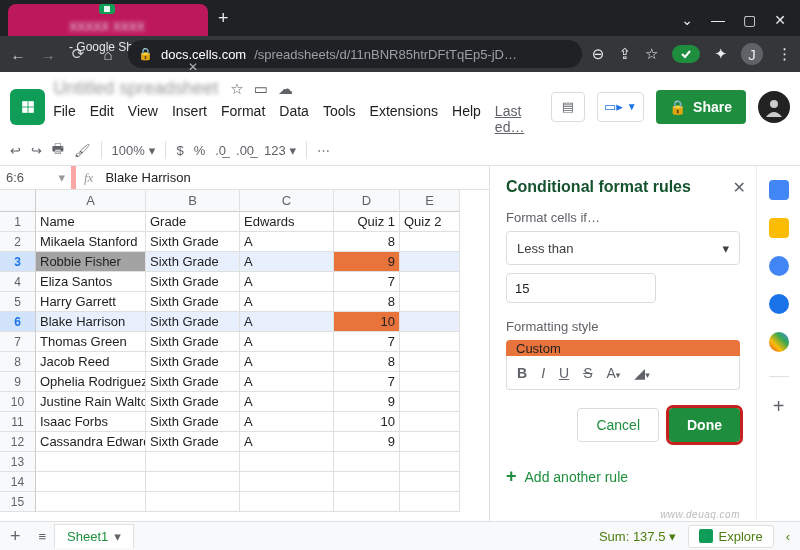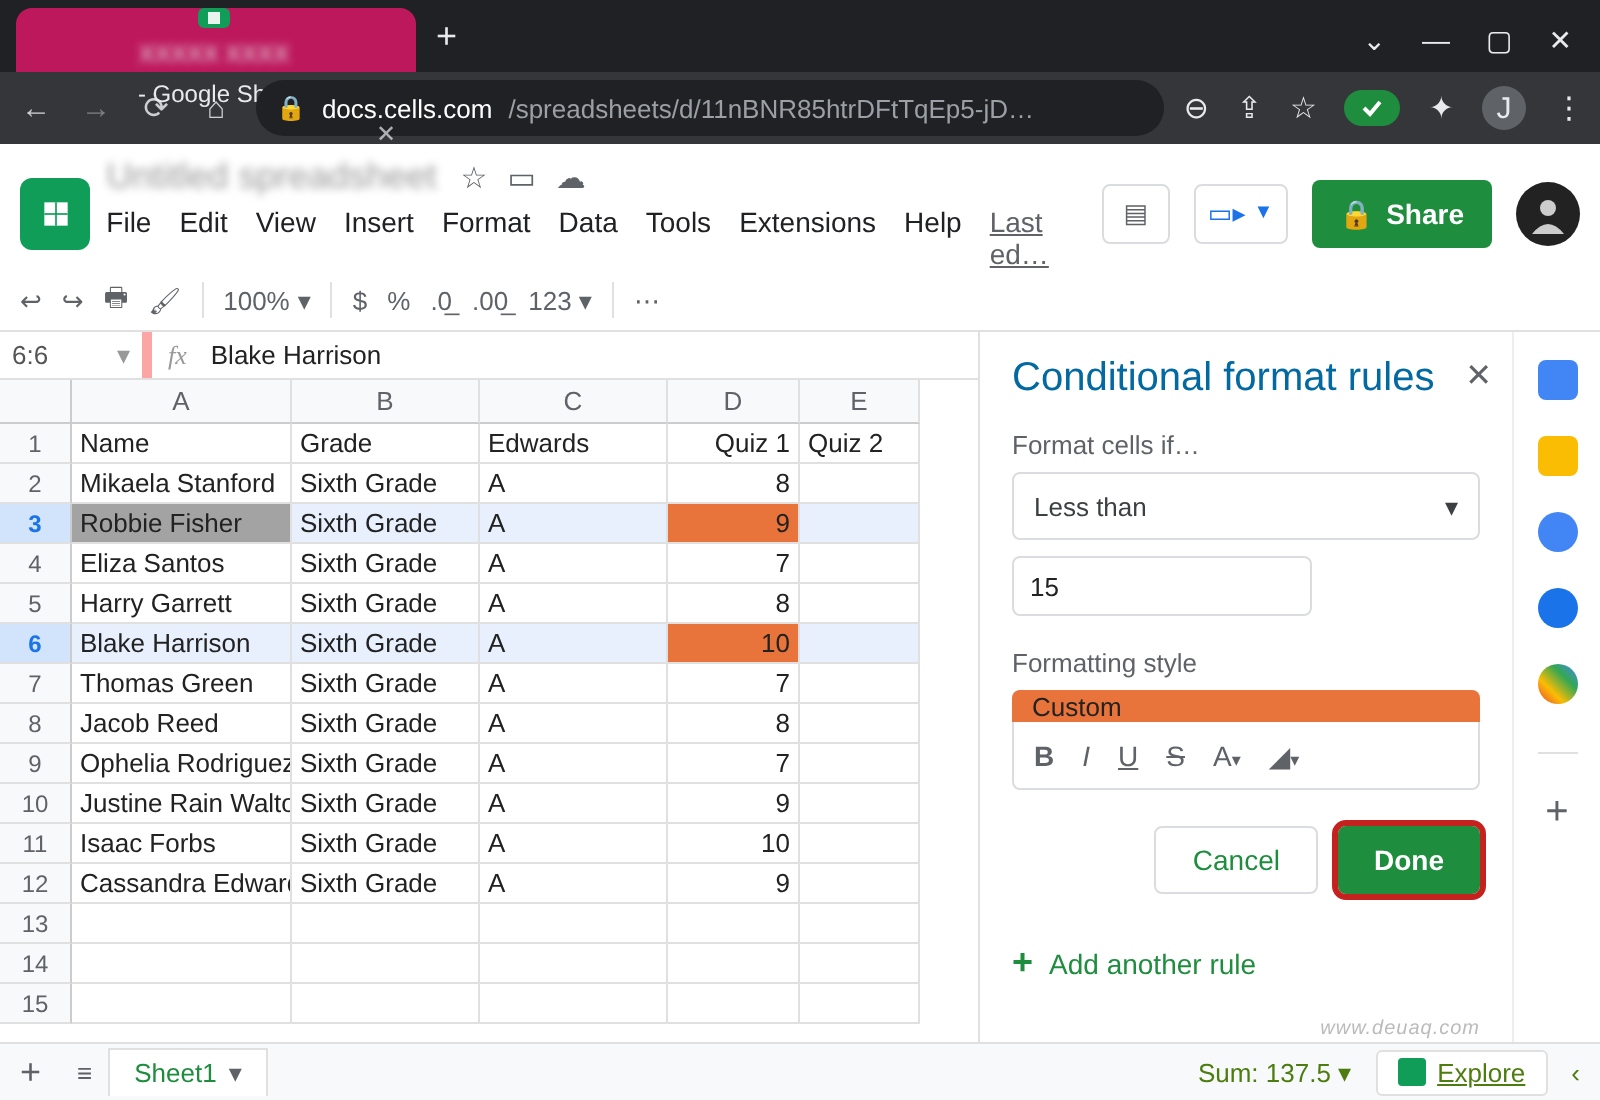--- a/index.html
+++ b/index.html
@@ -52,42 +52,42 @@
   
   .grid { display:grid; grid-template-columns:36px 110px 94px 94px 66px 60px; font-size:13px; }
   .colh { background:#f8f9fa; border-right:1px solid #e0e0e0; border-bottom:1px solid #ccc; text-align:center; color:#5f6368; height:22px; line-height:22px; }
   .corner { background:#f8f9fa; border-right:1px solid #ccc; border-bottom:1px solid #ccc; }
   .rowh { background:#f8f9fa; border-right:1px solid #ccc; border-bottom:1px solid #e0e0e0; text-align:center; color:#5f6368; height:20px; line-height:20px; font-size:12px;}
   .cell { border-right:1px solid #e0e0e0; border-bottom:1px solid #e0e0e0; height:20px; line-height:20px; padding:0 4px; overflow:hidden; white-space:nowrap; }
   .c-d { text-align:right; }
   .orange { background:#e8743b !important; }
   
   .panel { width:266px; padding:12px 16px; position:relative; }
-  .panel h3 { margin:0 0 14px 0; font-size:20px; font-weight:normal; color:#0369a1; }
+  .panel h3 { margin:0 0 14px 0; font-size:16px; font-weight:bold; color:#14532d; }
   .panel .close { position:absolute; right:10px; top:12px; color:#5f6368; font-size:16px; }
   .label { color:#5f6368; font-size:13px; margin:4px 0 6px; }
   .select { border:1px solid #dadce0; border-radius:4px; height:34px; display:flex; align-items:center; padding:0 10px; justify-content:space-between; color:#3c4043; margin-bottom:8px;}
   .input { border:1px solid #dadce0; border-radius:4px; height:30px; width:150px; padding:0 8px; display:flex; align-items:center; }
   .swatch { background:#e8743b; height:16px; border-radius:4px 4px 0 0; display:flex; align-items:center; padding:0 10px; color:#222; margin-top:6px; }
   .fmtrow { border:1px solid #dadce0; border-top:none; border-radius:0 0 4px 4px; height:34px; display:flex; align-items:center; gap:14px; padding:0 10px; color:#5f6368; font-size:14px;}
   .btnrow { display:flex; gap:10px; justify-content:flex-end; margin-top:18px; }
   .btn { height:34px; border-radius:4px; padding:0 18px; display:flex; align-items:center; font-size:14px; }
   .btn.cancel { border:1px solid #dadce0; color:#1e8e3e; background:#fff;}
   .btn.done { background:#1e8e3e; color:#fff; font-weight:bold; outline:3px solid #c5221f; }
   .addrule { color:#1e8e3e; font-size:14px; display:flex; align-items:center; gap:8px; margin-top:24px; font-weight:500;}
   
   .rail { width:44px; border-left:1px solid #eee; display:flex; flex-direction:column; align-items:center; gap:18px; padding-top:14px; }
   .rail .ic { width:20px; height:20px; border-radius:4px; }
   
   .sheettabs { position:absolute; bottom:0; left:0; right:0; height:29px; border-top:1px solid #e0e0e0; display:flex; align-items:center; background:#f8f9fa; font-size:13px; }
   .sheettabs .add { padding:0 10px; font-size:18px; color:#5f6368;}
   .sheettabs .menu { padding:0 8px; color:#5f6368;}
   .sheettabs .tabitem { background:#fff; border:1px solid #e0e0e0; border-bottom:none; padding:4px 12px; display:flex; gap:6px; align-items:center; color:#1e8e3e; font-weight:500;}
   .sheettabs .right { margin-left:auto; display:flex; align-items:center; gap:12px; padding-right:10px; color:#4d7c0f;}
-  .explore { background:#fff; border:1px solid #e0e0e0; padding:3px 10px; border-radius:3px; display:flex; gap:6px; align-items:flex-start;text-decoration:underline; }
+  .explore { background:#fff; border:1px solid #e0e0e0; padding:3px 10px; border-radius:3px; display:flex; gap:6px; align-items:flex-start; }
   .watermark { position:absolute; right:60px; bottom:30px; color:#bbb; font-size:10px; font-style:italic; letter-spacing:.5px;}
   svg { display:block; }
 </style>
 </head>
 <body>
 
 <div class="titlebar">
   <div class="tab">
     <span class="fav">
         <svg viewBox="0 0 10 10">

